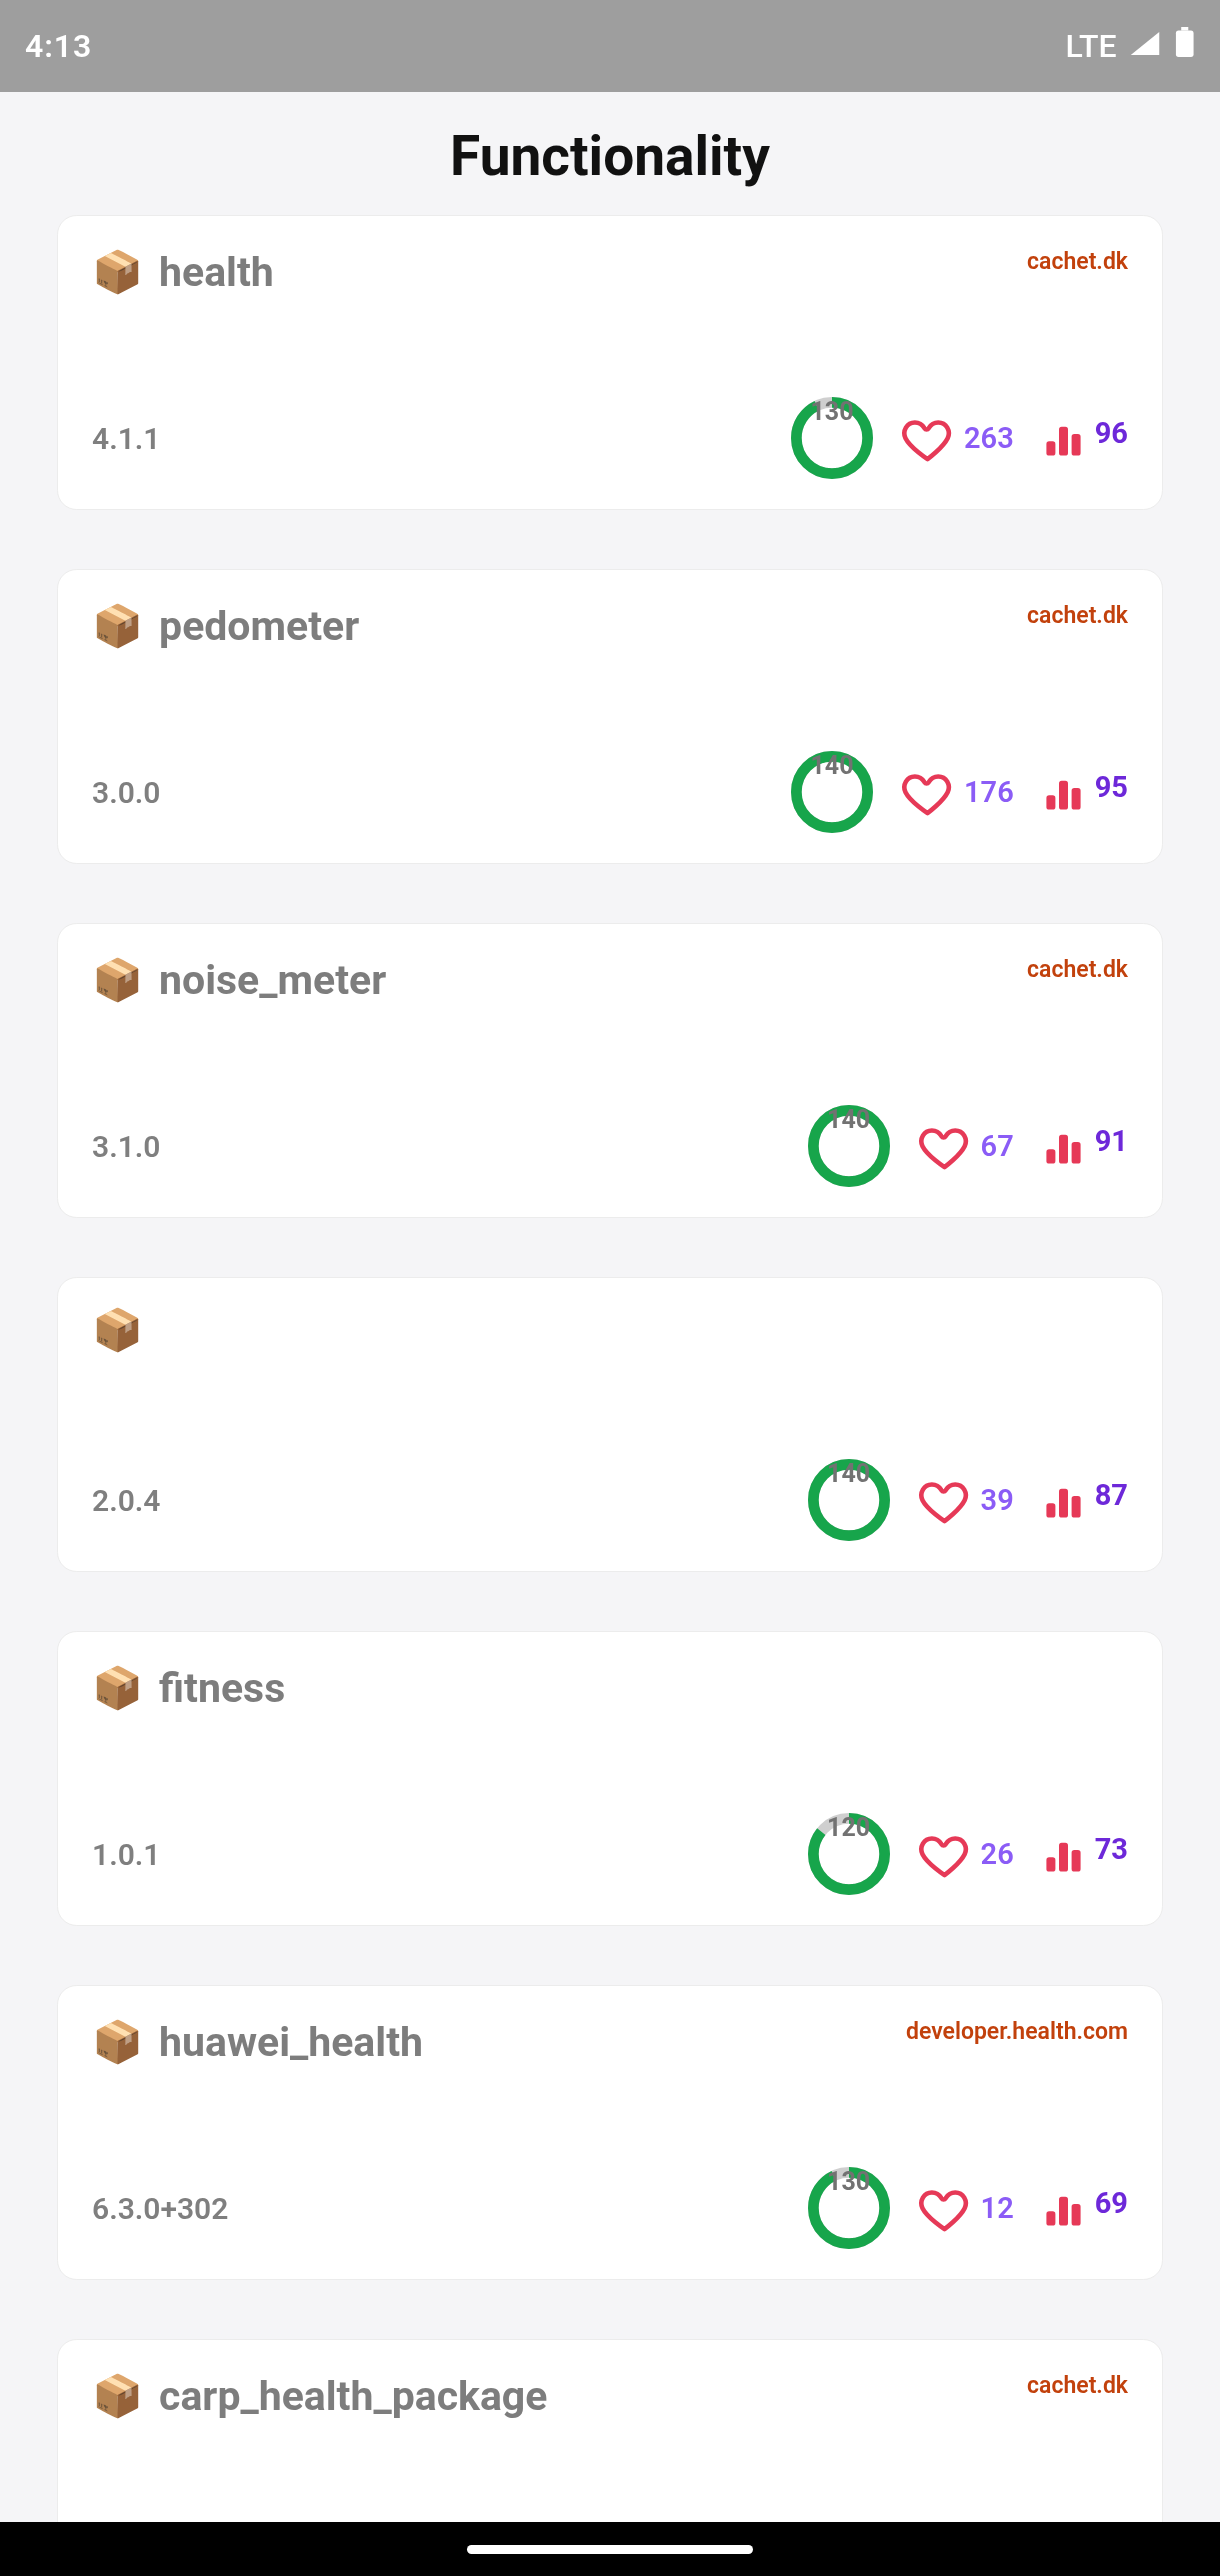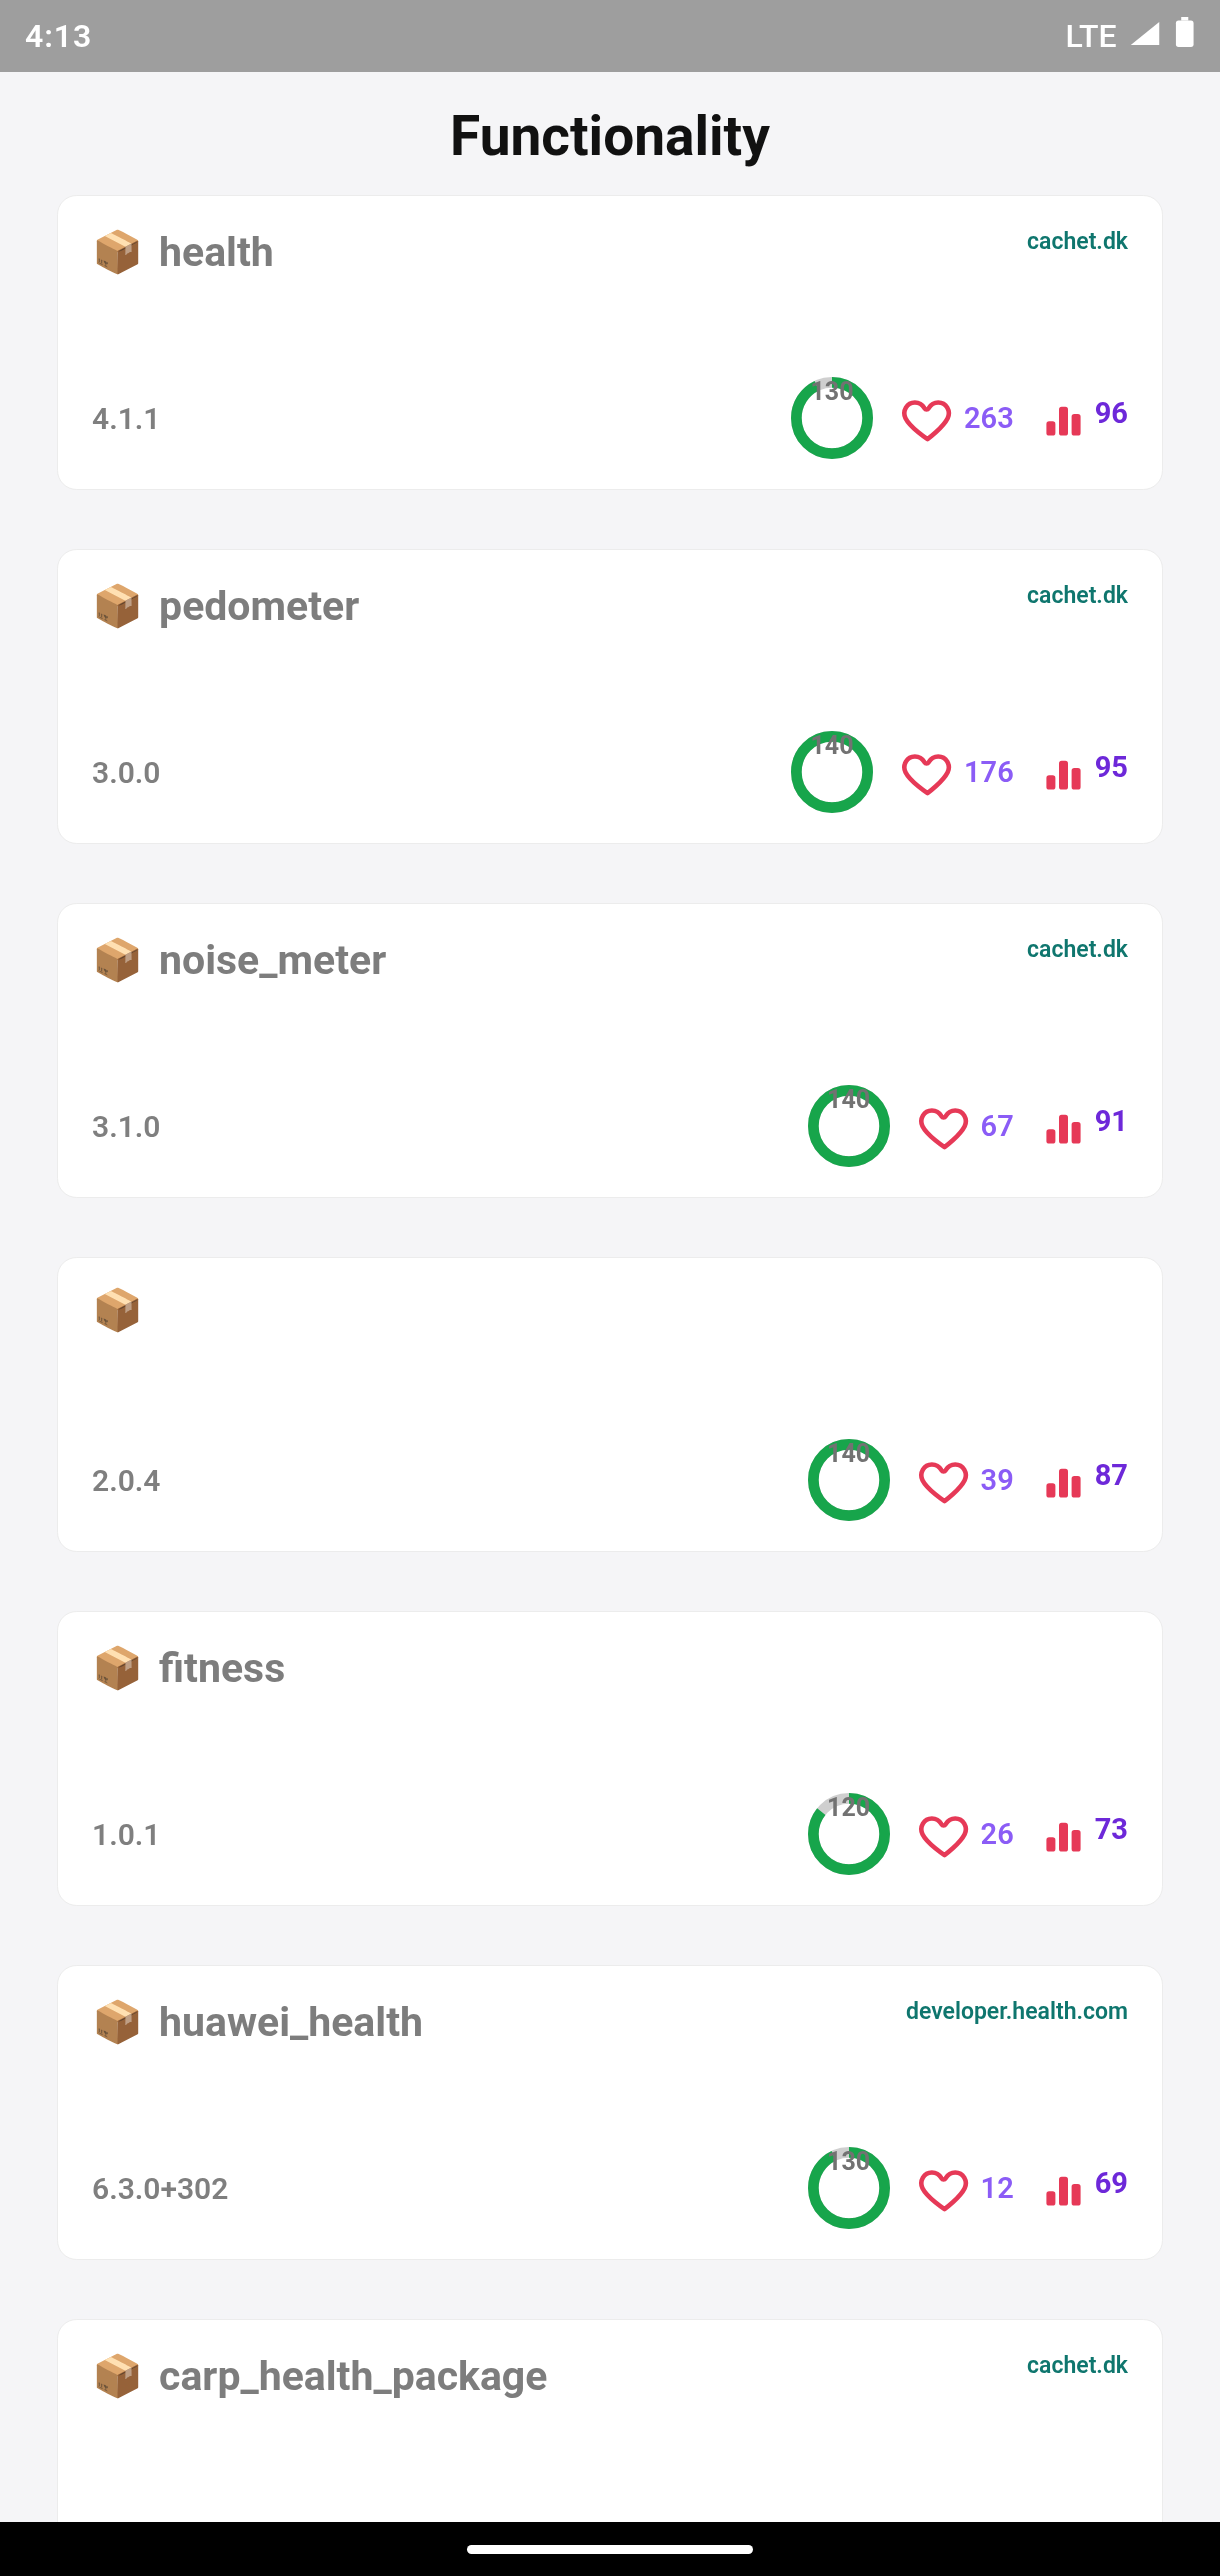--- a/index.html
+++ b/index.html
@@ -9,21 +9,21 @@
     height: 2576px;
     background: #f5f5f7;
     font-family: Roboto, "Helvetica Neue", Arial, sans-serif;
     color: #333;
     position: relative;
     overflow: hidden;
   }
 
   
   .status-bar {
-    height: 72px;
+    height: 92px;
     background: #9e9e9e;
     color: #fff;
     display: flex;
     align-items: center;
     justify-content: space-between;
     padding: 0 25px;
     font-size: 32px;
     font-weight: 500;
   }
   .status-bar .right { display: flex; align-items: center; gap: 12.5px; }
@@ -65,21 +65,21 @@
     align-items: center;
     gap: 16px;
     font-size: 41px;
     font-weight: 700;
     color: #7d7d7d;
   }
   .pkg-title .box-icon { font-size: 41px; line-height: 1; }
   .publisher {
     font-size: 23px;
     font-weight: 600;
-    color: #0f766e;
+    color: #c2410c;
   }
 
   .card-bottom {
     display: flex;
     align-items: center;
     justify-content: space-between;
     margin-top: 27px;
   }
   .version {
     font-size: 30px;

